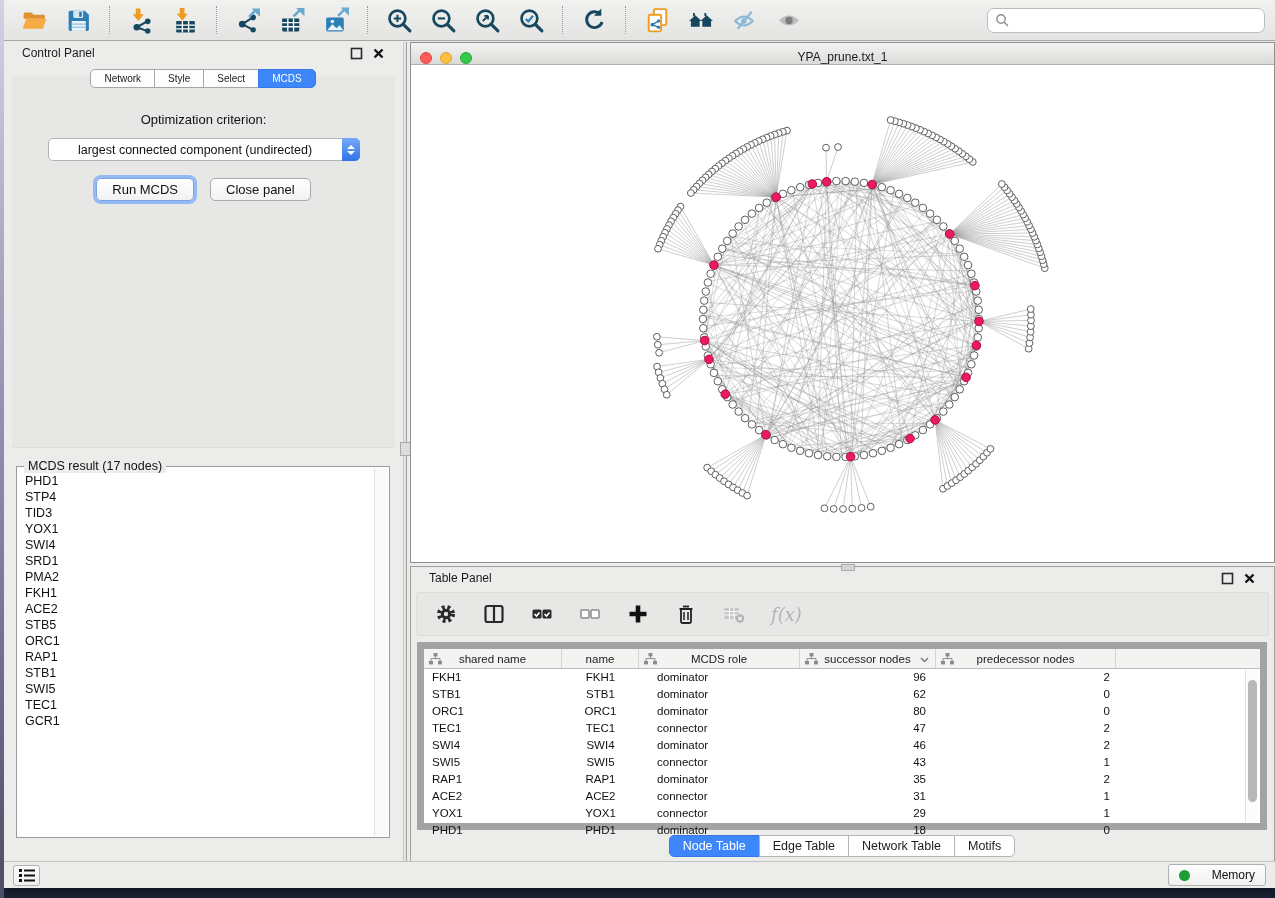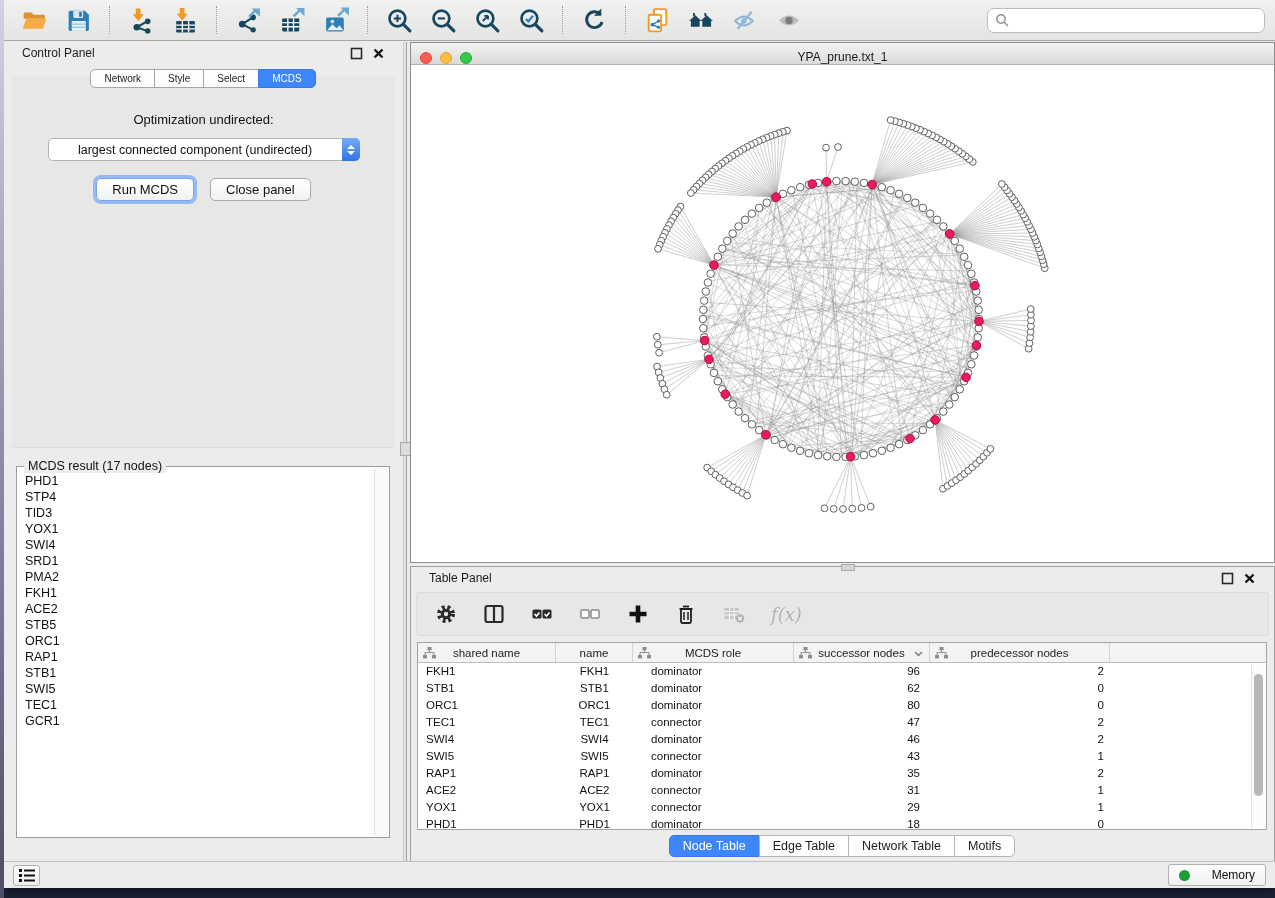--- a/index.html
+++ b/index.html
@@ -70,21 +70,21 @@
 .net-title{position:absolute;left:0;right:0;text-align:center;font-size:12px;color:#1a1a1a}
 #net{display:block;width:866px;height:497px}
 
 
 .tp{position:absolute;left:3px;right:0;top:524px;bottom:0;background:#ececea;border:1px solid #9f9f9d;border-bottom:none}
 .tp-toolbar{margin:3px 5px 0;height:44px;background:#e7e7e5;border:1px solid #dcdcda;border-radius:3px;
  display:flex;align-items:center;padding:0 18px;gap:26px}
 .tt{background:none;border:none;cursor:pointer;display:flex;align-items:center}
 .tt svg{width:22px;height:22px}
 .fx{font-family:"DejaVu Serif",serif;font-style:italic;font-size:18px;color:#b3b3b3}
-.twrap{position:absolute;left:6px;right:7px;top:75px;bottom:31px;background:#fff;border:1px solid #a3a3a3}
+.twrap{position:absolute;left:6px;right:7px;top:75px;bottom:31px;background:#fff;border:7px solid #a3a3a3}
 .thead{display:flex;height:20px;background:#f3f3f1;border-bottom:1px solid #bdbdbd;font-size:11.5px;color:#1c1c1c}
 .th{position:relative;display:flex;align-items:center;justify-content:center;border-right:1px solid #d4d4d2;height:100%}
 .th .colicon{position:absolute;left:5px;top:4px}
 .th .chev{position:absolute;right:6px;top:8px}
 .c0{width:138px}.c1{width:77px}.c2{width:161px}.c3{width:136px}.c4{width:180px}.cf{flex:1;border-right:none}
 .tbody{font-size:11.5px;color:#111}
 .trow{display:flex;height:17px;align-items:center;cursor:default}
 .td{display:block;height:17px;line-height:17px;white-space:nowrap;overflow:hidden}
 .td.c0{padding-left:8px}
 .td.c1{text-align:center}
@@ -263,21 +263,21 @@
         <path d="M2.5 2.5l8 8M10.5 2.5l-8 8" stroke="#111" stroke-width="2.4"></path>
       </svg>
     </div>
     <div class="cp-tabs">
       <button class="tabbtn">Network</button>
       <button class="tabbtn">Style</button>
       <button class="tabbtn">Select</button>
       <button class="tabbtn active">MCDS</button>
     </div>
     <div class="cp-content">
-      <div class="optlabel">Optimization undirected:</div>
+      <div class="optlabel">Optimization criterion:</div>
       <div class="dropdown">
         <span class="val">largest connected component (undirected)</span>
         <span class="stepper">
             <i class="up"></i>
             <i class="dn"></i>
           </span>
       </div>
       <div class="btnrow">
         <button class="pbtn focused">Run MCDS</button>
         <button class="pbtn">Close panel</button>

